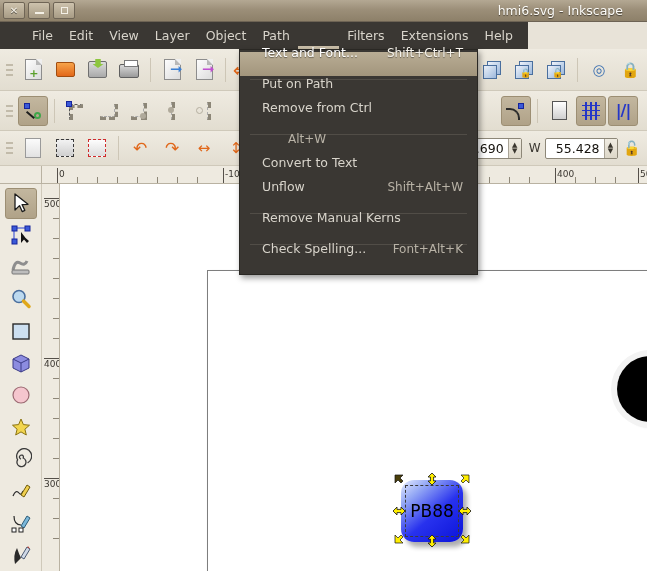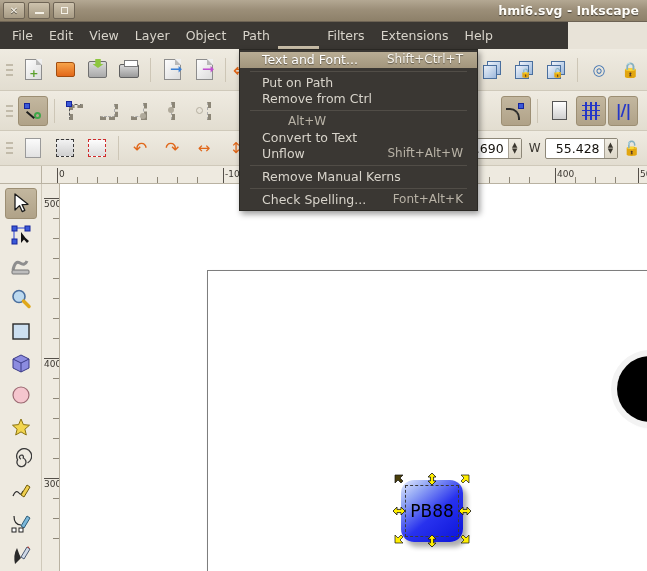--- a/index.html
+++ b/index.html
@@ -21,29 +21,29 @@
     width:22px; height:17px;
     background:linear-gradient(to bottom,#cdc2ad,#a89c85);
     border:1px solid #6f6556; border-radius:2px;
     display:flex; align-items:center; justify-content:center;
     color:#f4f0e6; font-size:10px; line-height:1; font-weight:bold;
     text-shadow:0 1px 0 rgba(0,0,0,.6);
   }
   .winbtn .sq{ width:7px;height:7px;border:1.6px solid #f4f0e6; }
   .winbtn .mn{ width:9px;height:2px;background:#f4f0e6;margin-top:4px; }
   .wintitle{
-    position:absolute; right:8px; top:2px; height:18px; line-height:18px;
-    color:#fdfcf8; font-size:12.5px; font-weight:bold;
+    position:absolute; right:24px; top:2px; height:18px; line-height:18px;
+    color:#fdfcf8; font-size:12.5px; font-weight:normal;
     text-shadow:0 1px 1px rgba(0,0,0,.55);
   }
 
   
   .menubar{
-    position:absolute; left:0; top:22px; width:568px; height:27px;
-    background:#3a3733; display:flex; align-items:center; padding-left:4px;
+    position:absolute; left:0; top:22px; width:528px; height:27px;
+    background:#3a3733; display:flex; align-items:center; padding-left:24px;
   }
   .menu-item{
     height:27px; line-height:27px; padding:0 8px;
     color:#d8d4cb; font-size:12.5px; white-space:nowrap; cursor:default;
   }
   .menu-item.active{
     background:linear-gradient(to bottom,#cabfa9,#b8ab92);
     color:#2e2a25;
     margin-top:48px;
   }
@@ -206,22 +206,22 @@
 
   .cursor{ position:absolute; z-index:60; }
 
   
   .dropdown{
     position:absolute; left:239px; top:49px; width:239px;
     background:#3a3733; border:1px solid #2a2824; z-index:100;
     box-shadow:2px 3px 6px rgba(0,0,0,.4); padding:2px 0;
   }
   .mi{
-    height:16px; display:flex; align-items:flex-start;
-    padding:0 14px 0 22px; color:#d8d4cb; font-size:12.5px;
+    height:24px; display:flex; align-items:flex-end;
+    padding:0 14px 16px 22px; color:#d8d4cb; font-size:12.5px;
     justify-content:space-between; white-space:nowrap;
   }
   .mi.hl{
     background:linear-gradient(to bottom,#b9ad95,#a2957c);
     color:#ffffff; text-shadow:0 1px 1px rgba(0,0,0,.45);
   }
   .mi .accel{ color:#b8b2a6; font-size:12px; padding-left:26px; }
   .mi.hl .accel{ color:#f6f3ec; }
   .msep{ height:1px; background:#514d47; margin:3px 10px; }
 </style>

